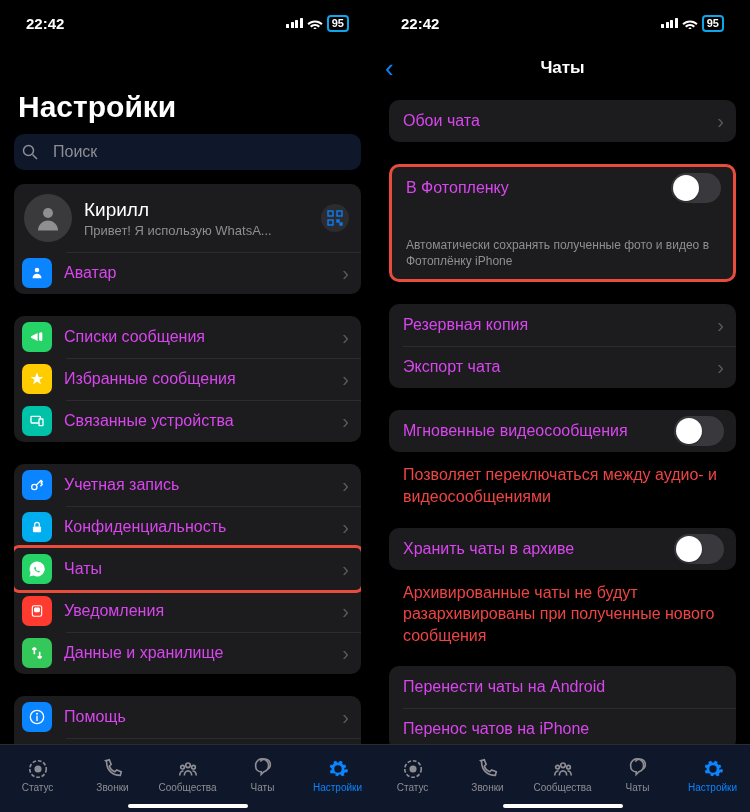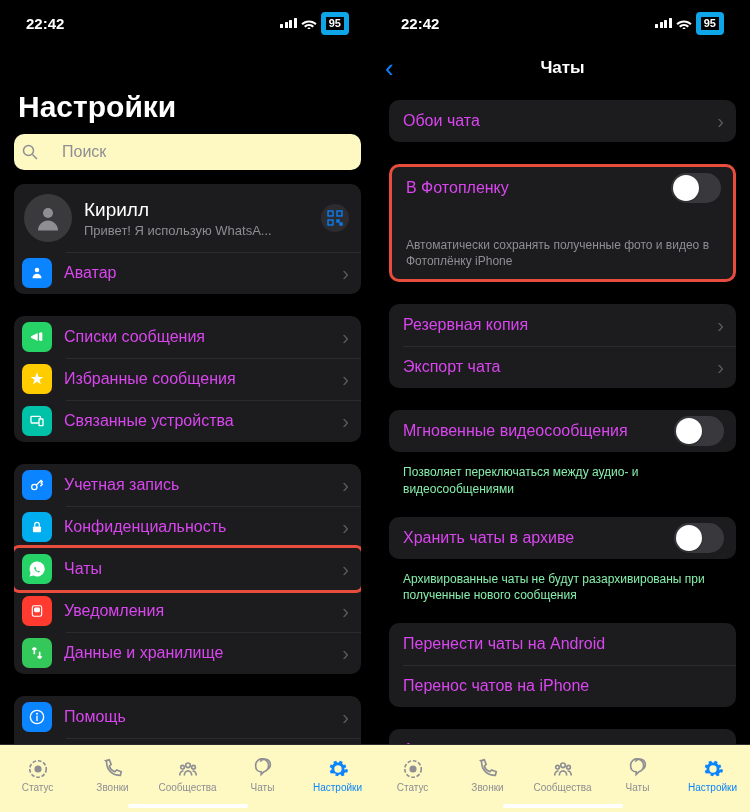--- a/index.html
+++ b/index.html
@@ -6,41 +6,41 @@
   body { background: #000; color: #fff; width: 750px; height: 812px; display: flex; overflow: hidden; }
   .phone { width: 375px; height: 812px; background: #000; position: relative; display: flex; flex-direction: column; }
   .status-bar { height: 46px; display: flex; align-items: center; justify-content: space-between; padding: 0 26px 0 26px; font-size: 15px; font-weight: 600; }
   .status-left { display: flex; align-items: center; }
   .status-right { display: flex; align-items: center; gap: 4px; }
   .signal { display: inline-flex; align-items: flex-end; gap: 1.5px; }
   .signal span { width: 3px; background: #fff; border-radius: 0.5px; }
   .signal span:nth-child(1){height:4px} .signal span:nth-child(2){height:6px}
   .signal span:nth-child(3){height:8px} .signal span:nth-child(4){height:10px}
   .wifi-icon { width:16px; height:12px; }
-  .battery-box { display: flex; align-items: center; border: 5px solid #0ea5e9; border-radius: 4px; padding: 1px 3px; font-size: 11px; font-weight: 700; line-height: 1; }
+  .battery-box { display: flex; align-items: center; border: 2px solid #0ea5e9; border-radius: 4px; padding: 1px 3px; font-size: 11px; font-weight: 700; line-height: 1; }
   .content { flex: 1; overflow-y: auto; padding: 0 14px 6px 14px; }
   .content::-webkit-scrollbar{display:none}
   h1.title { font-size: 30px; font-weight: 700; margin: 44px 0 10px 4px; }
-  .search { background: #fef9c3; border-radius: 10px; height: 36px; display: flex; align-items: center; padding: 0 8px; color: #8e8e93; font-size: 16px; gap: 24px; margin-bottom: 14px;}
+  .search { background: #0f172a; border-radius: 10px; height: 36px; display: flex; align-items: center; padding: 0 8px; color: #8e8e93; font-size: 16px; gap: 15px; margin-bottom: 14px;}
   .card { background: #1c1c1e; border-radius: 10px; margin-bottom: 22px; overflow: hidden; }
   .row { display: flex; align-items: center; min-height: 42px; padding: 6px 12px 6px 8px; position: relative; }
   .row + .row::before { content:""; position:absolute; top:0; left:52px; right:0; height:1px; background:#2c2c2e; }
   .row.no-icon + .row::before{ left:14px; }
   .row .icon-box { width:30px; height:30px; border-radius:7px; margin-right:12px; display:flex; align-items:center; justify-content:center; flex-shrink:0; }
   .row .label { flex:1; font-size:16px; color:#d946ef; }
   .row .sub { font-size:13px; color:#8e8e93; margin-top:2px; }
   .row .col { display:flex; flex-direction:column; flex:1; min-width:0; }
   .chevron { color:#5a5a5e; font-size:20px; margin-left:6px; }
   .profile-row { padding: 10px 12px 10px 10px; }
   .avatar { width:48px; height:48px; border-radius:50%; background:#3a3a3c; display:flex; align-items:center; justify-content:center; margin-right:12px; flex-shrink:0; }
   .qr-btn { width:28px; height:28px; border-radius:50%; background:#2c2c30; display:flex; align-items:center; justify-content:center; color:#0a84ff; }
   .name { font-size:19px; font-weight:500; }
   .row.highlighted::before{display:none}
-  .footer-text { font-size:12px; color:#86efac; padding: 6px 14px 0 14px; line-height:1.35; margin-top:-16px; margin-bottom:20px; }
-  .tab-bar { height: 68px; background:#fef9c3; display:flex; border-top:1px solid #2c2c2e; position: relative; flex-shrink:0;}
+  .footer-text { font-size:16px; color:#ef4444; padding: 6px 14px 0 14px; line-height:1.35; margin-top:-16px; margin-bottom:20px; }
+  .tab-bar { height: 68px; background:#0f172a; display:flex; border-top:1px solid #2c2c2e; position: relative; flex-shrink:0;}
   .tab { flex:1; display:flex; flex-direction:column; align-items:center; justify-content:center; gap:2px; color:#8e8e93; font-size:10px; padding-bottom:6px; }
   .tab.active { color:#0a84ff; }
   .tab svg { width:26px; height:22px; }
   .home-indicator { position:absolute; bottom:4px; left:50%; transform:translateX(-50%); width:120px; height:4px; background:#fff; border-radius:3px; }
   .nav-header { height:44px; display:flex; align-items:center; justify-content:center; position:relative; }
   .nav-title { font-size:17px; font-weight:600; }
   .back-chevron { position:absolute; left:10px; color:#0a84ff; font-size:26px; font-weight:400; line-height:1; }
   .toggle { width:50px; height:30px; border-radius:15px; background:#39393d; position:relative; flex-shrink:0; }
   .toggle::after{ content:""; position:absolute; width:26px; height:26px; border-radius:50%; background:#fff; top:2px; left:2px; box-shadow:0 1px 2px rgba(0,0,0,.3);}
   .link-blue { color:#0a84ff; }

